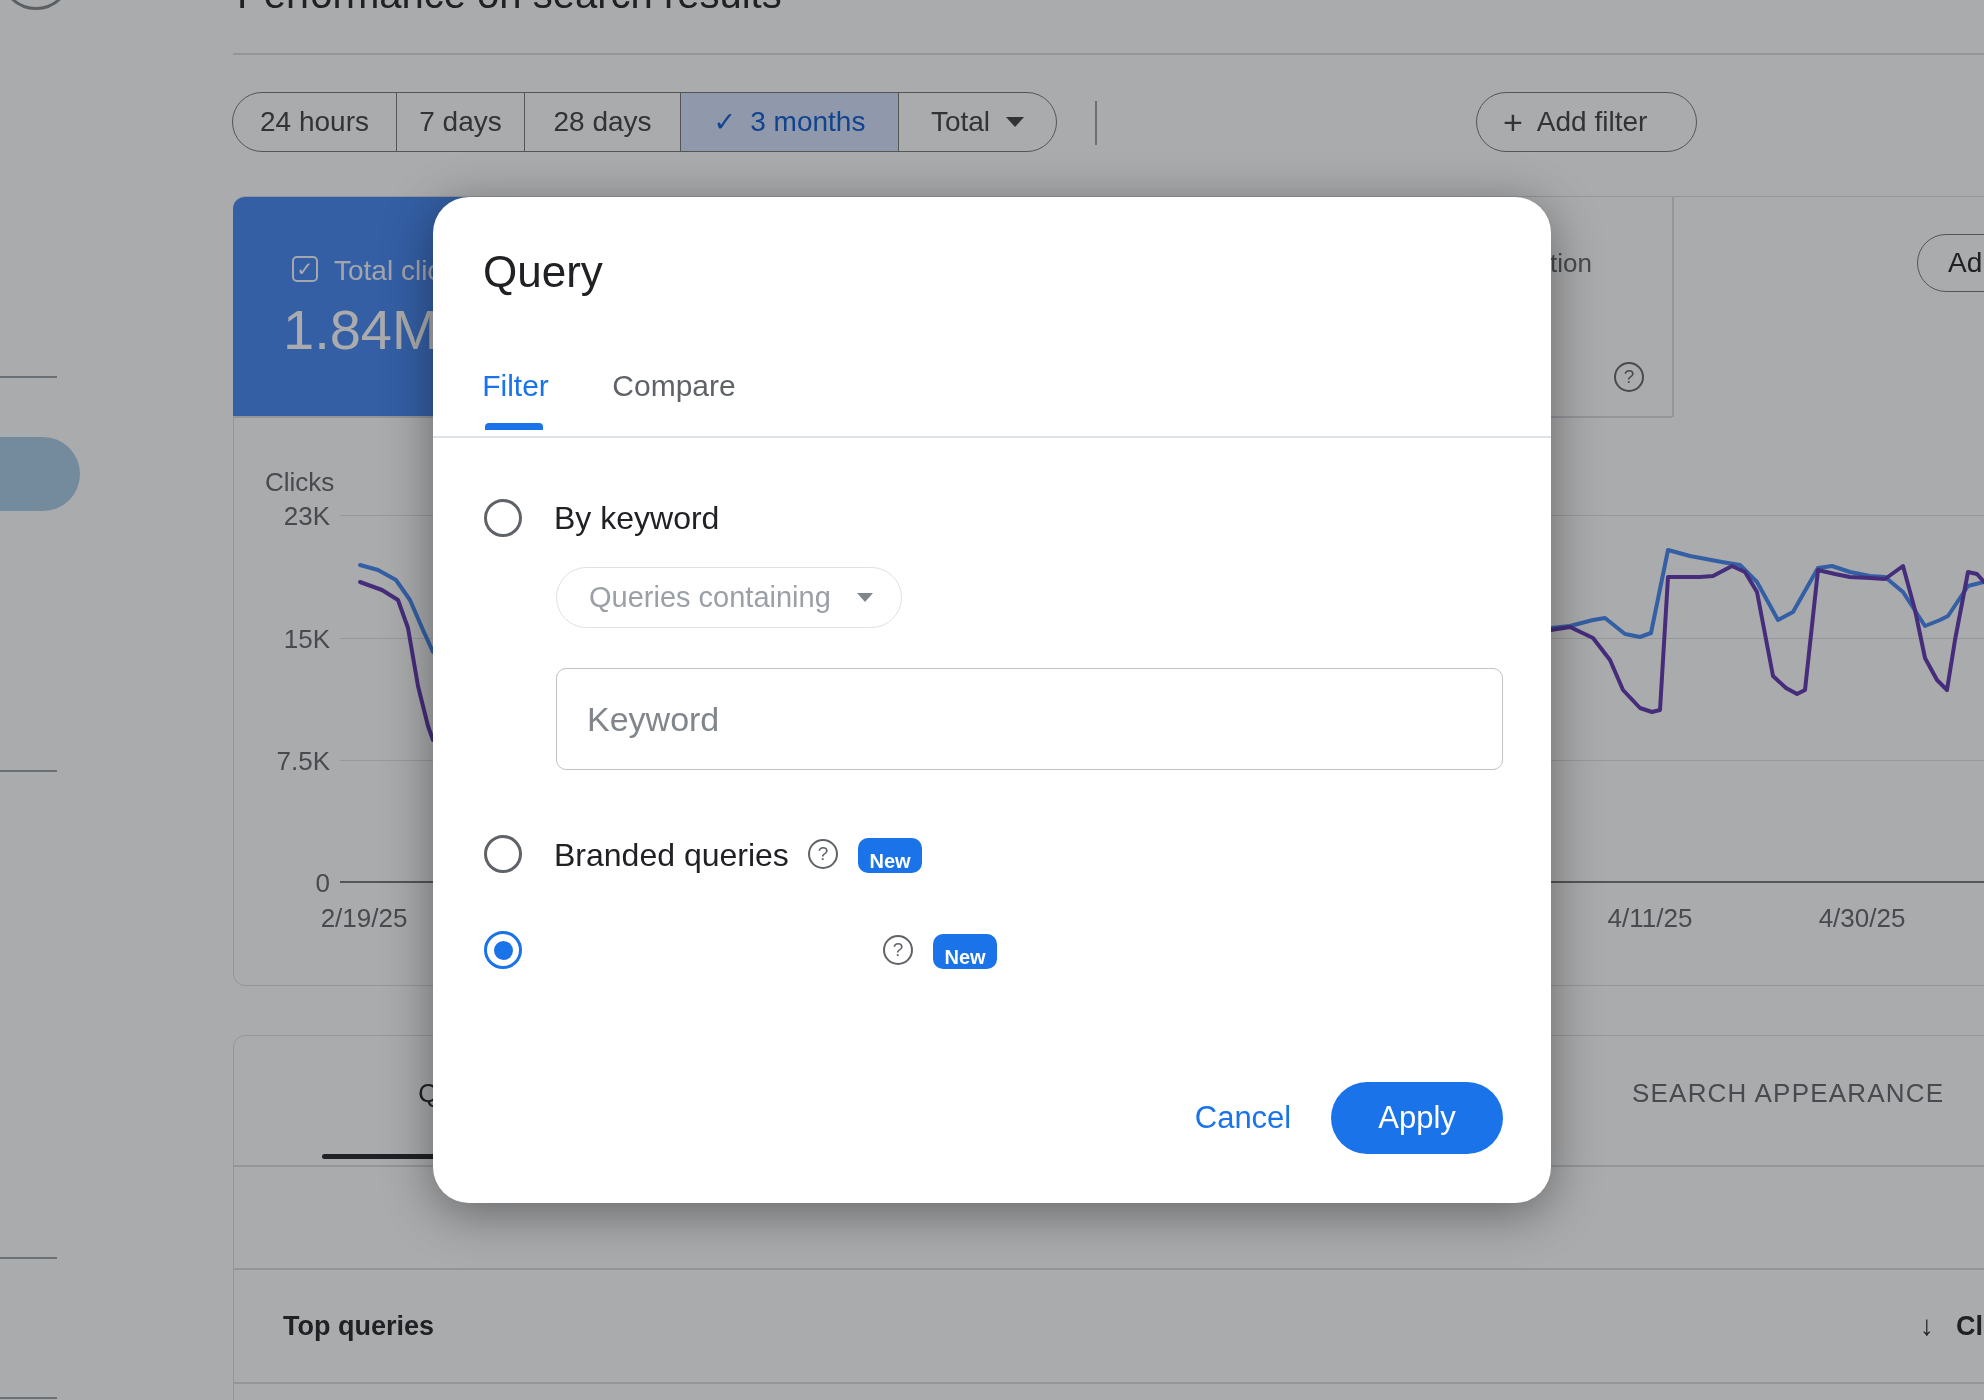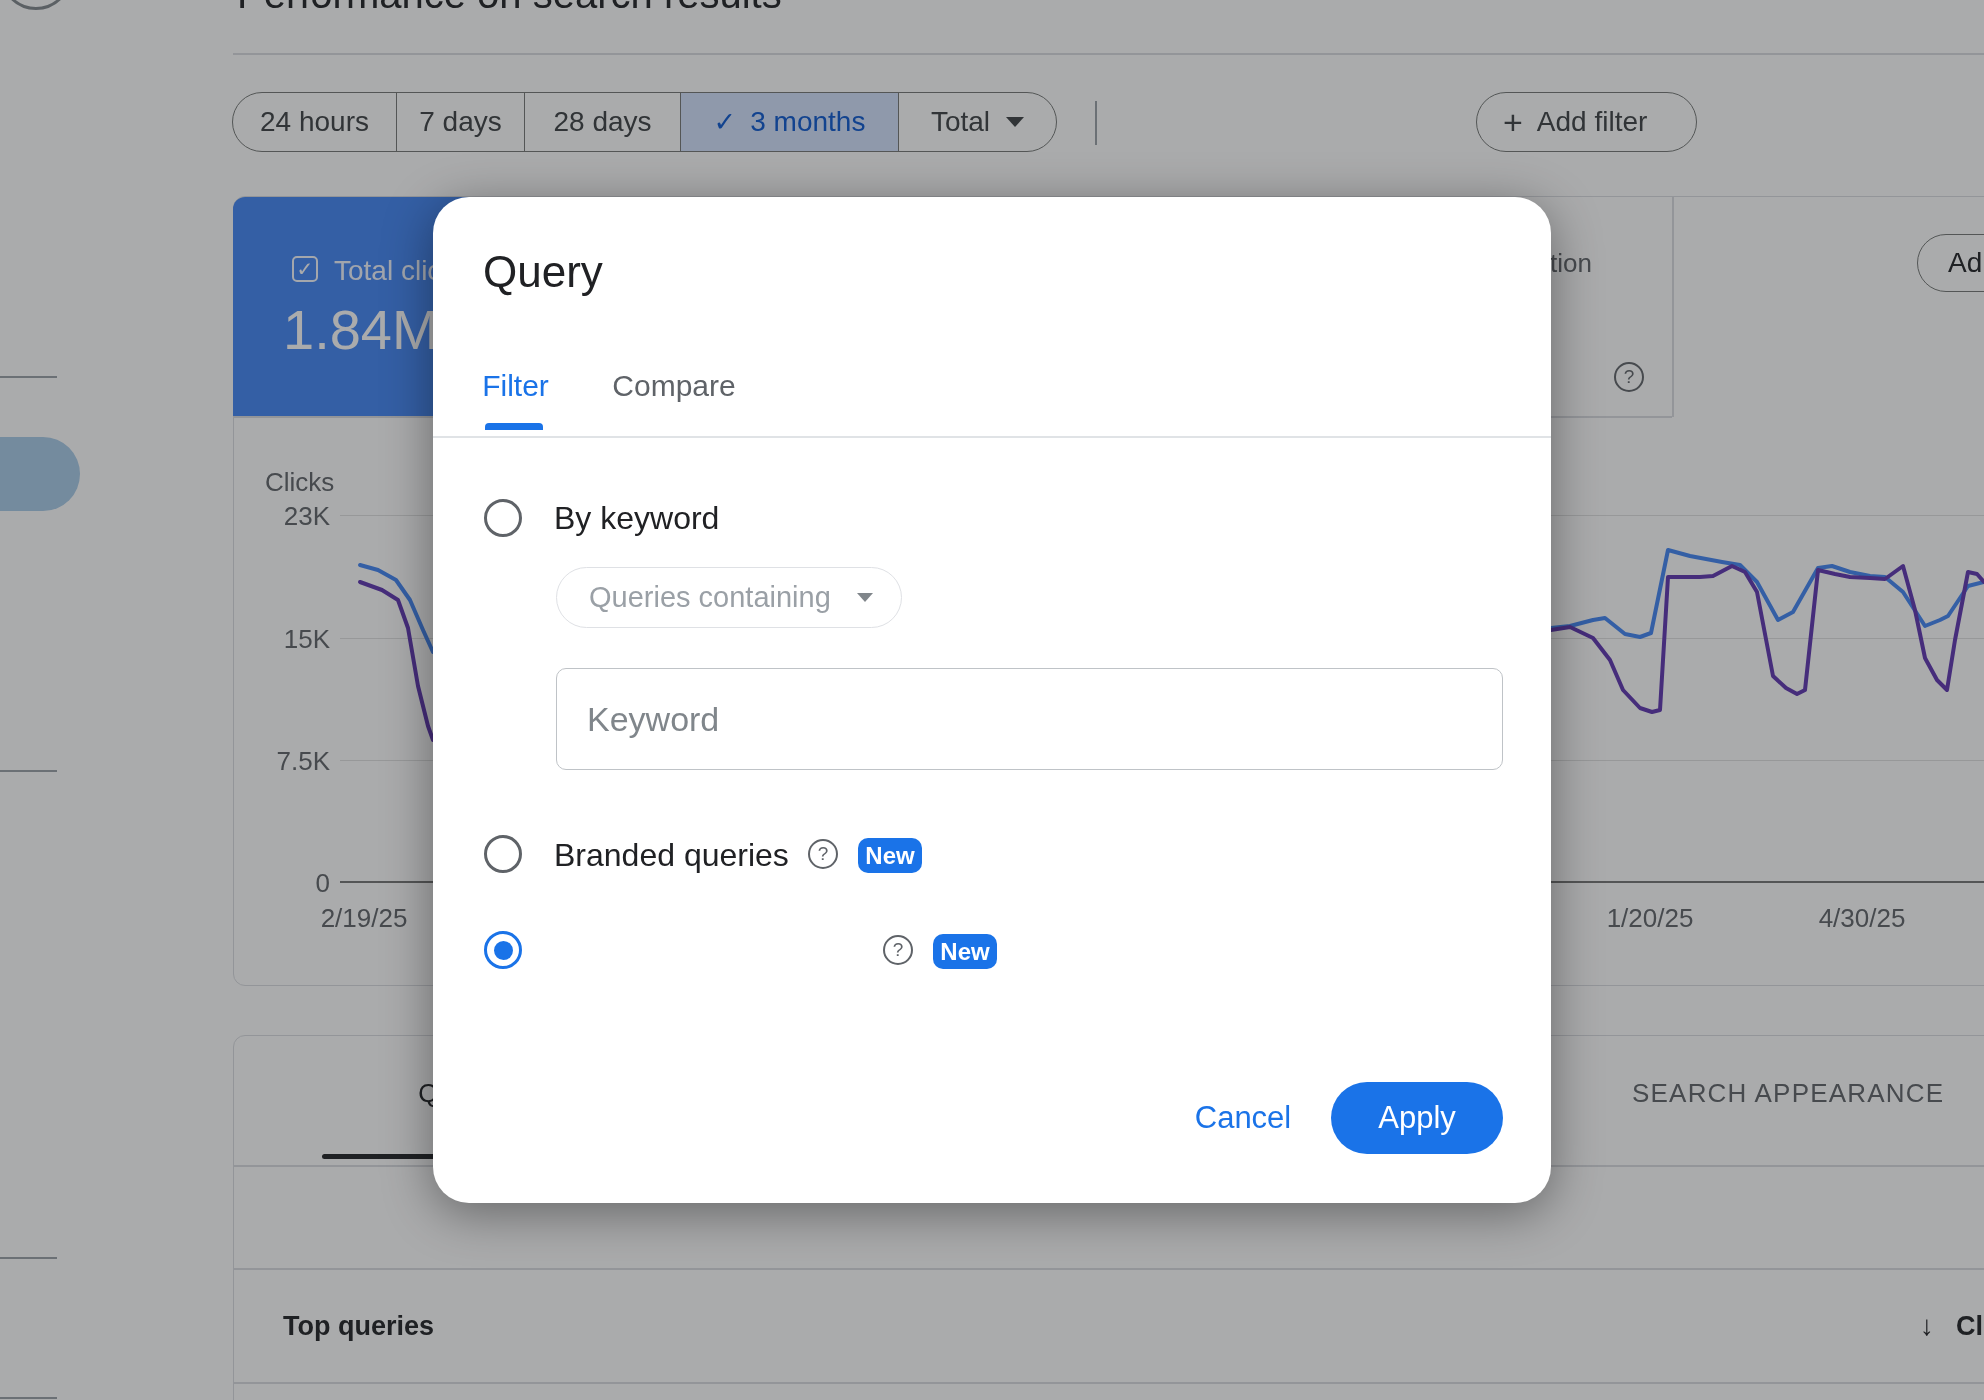--- a/index.html
+++ b/index.html
@@ -22,21 +22,21 @@
   .scrim{position:absolute;inset:0;background:rgba(32,33,36,0.38);z-index:10;}
   .dialog{position:absolute;left:433px;top:197px;width:1118px;height:1006px;background:#fff;border-radius:36px;z-index:20;box-shadow:0 10px 50px rgba(0,0,0,0.4);}
   .dlg-title{position:absolute;left:50px;top:50px;font-size:44px;color:#202124;}
   .dlg-tab{position:absolute;top:172px;font-size:30px;text-align:center;}
   .tab-underline{position:absolute;left:52px;top:226px;width:58px;height:7px;background:#1a73e8;border-radius:4px 4px 0 0;}
   .radio{position:absolute;width:38px;height:38px;border-radius:50%;border:3.5px solid #5f6368;background:#fff;}
   .radio.selected{border-color:#1a73e8;}
   .radio.selected::after{content:"";position:absolute;left:50%;top:50%;width:19px;height:19px;margin:-9.5px 0 0 -9.5px;border-radius:50%;background:#1a73e8;}
   .opt-label{position:absolute;font-size:32px;color:#202124;white-space:nowrap;}
   .help{position:absolute;width:30px;height:30px;border:2.5px solid #5f6368;border-radius:50%;color:#5f6368;font-size:19px;display:flex;align-items:center;justify-content:center;}
-  .badge{position:absolute;width:64px;height:35px;background:#1a73e8;border-radius:10px;color:#fff;font-size:24px;font-weight:600;display:flex;align-items:center;justify-content:center;}
+  .badge{position:absolute;width:64px;height:35px;background:#1a73e8;border-radius:10px;color:#fff;font-size:20px;font-weight:600;display:flex;align-items:flex-end;justify-content:center;}
   .pill-select{position:absolute;left:123px;top:370px;width:346px;height:61px;border:1.5px solid #dfe1e5;border-radius:31px;display:flex;align-items:center;padding:0 28px 0 32px;color:#9aa0a6;font-size:29px;justify-content:space-between;}
   .pill-select .caret{border-left-width:8px;border-right-width:8px;border-top-width:9px;margin-left:0;}
   .kw-input{position:absolute;left:123px;top:471px;width:947px;height:102px;border:1.5px solid #bfc3c7;border-radius:10px;padding:0 30px;font-size:34px;color:#202124;outline:none;background:#fff;}
   .kw-input::placeholder{color:#80868b;}
   .apply-btn{position:absolute;left:898px;top:885px;width:172px;height:72px;border-radius:36px;background:#1a73e8;color:#fff;font-size:31px;font-weight:500;display:flex;align-items:center;justify-content:center;border:none;}
   .cancel-btn{position:absolute;left:750px;top:903px;width:120px;text-align:center;font-size:31px;font-weight:500;color:#1a73e8;}
   .tile-blue{position:absolute;left:233px;top:197px;width:360px;height:220px;background:#4285f4;border-radius:12px 0 0 0;color:#fff;}
   .checkbox{position:absolute;width:26px;height:26px;border:2.5px solid rgba(255,255,255,0.95);border-radius:5px;color:#fff;font-size:20px;display:flex;align-items:center;justify-content:center;}
   .tabtxt{position:absolute;font-size:26px;letter-spacing:1.2px;font-weight:500;white-space:nowrap;}
 </style>
@@ -109,21 +109,21 @@
     <div class="axis-label tick-right" style="left:230px;top:624px;">15K</div>
     <div class="axis-label tick-right" style="left:230px;top:746px;">7.5K</div>
     <div class="axis-label tick-right" style="left:230px;top:868px;">0</div>
 
     <div class="gridline" style="left:340px;top:515px;width:1660px;"></div>
     <div class="gridline" style="left:340px;top:638px;width:1660px;"></div>
     <div class="gridline" style="left:340px;top:760px;width:1660px;"></div>
     <div class="abs" style="left:340px;top:881px;width:1660px;height:2px;background:#757575;"></div>
 
     <div class="axis-label tick-center" style="left:294px;top:903px;">2/19/25</div>
-    <div class="axis-label tick-center" style="left:1580px;top:903px;">1/20/25</div>
+    <div class="axis-label tick-center" style="left:1580px;top:903px;">4/11/25</div>
     <div class="axis-label tick-center" style="left:1792px;top:903px;">4/30/25</div>
 
     <svg id="chart-svg" class="abs" style="left:0;top:0;width:1984px;height:1400px;pointer-events:none;" viewBox="0 0 1984 1400">
         <polyline points="360,565 378,570 396,580 410,600 423,630 433,652" fill="none" stroke="#4285f4" stroke-width="4" stroke-linejoin="round" stroke-linecap="round"></polyline>
         <polyline points="1551,628 1570,626 1593,620 1605,618 1625,634 1640,637 1651,633 1668,550 1690,556 1722,562 1740,565 1757,582 1778,620 1793,612 1818,568 1832,566 1850,572 1870,576 1885,577 1903,592 1925,626 1940,620 1948,616 1968,586 1984,582" fill="none" stroke="#4285f4" stroke-width="4" stroke-linejoin="round" stroke-linecap="round"></polyline>
         <polyline points="360,582 382,590 398,600 408,628 418,686 428,726 433,740" fill="none" stroke="#5e35b1" stroke-width="4" stroke-linejoin="round" stroke-linecap="round"></polyline>
         <polyline points="1551,630 1570,627 1593,638 1610,660 1623,690 1640,708 1652,712 1660,710 1668,577 1700,577 1713,576 1732,566 1745,572 1757,592 1773,676 1786,688 1797,694 1805,690 1818,570 1835,574 1850,577 1870,578 1885,579 1903,566 1915,610 1925,658 1937,680 1947,690 1955,640 1968,572 1977,574 1984,582" fill="none" stroke="#5e35b1" stroke-width="4" stroke-linejoin="round" stroke-linecap="round"></polyline>
       </svg>
 
     <div class="abs" style="left:233px;top:1035px;width:1810px;height:420px;border:1.5px solid #dadce0;border-radius:12px;"></div>

